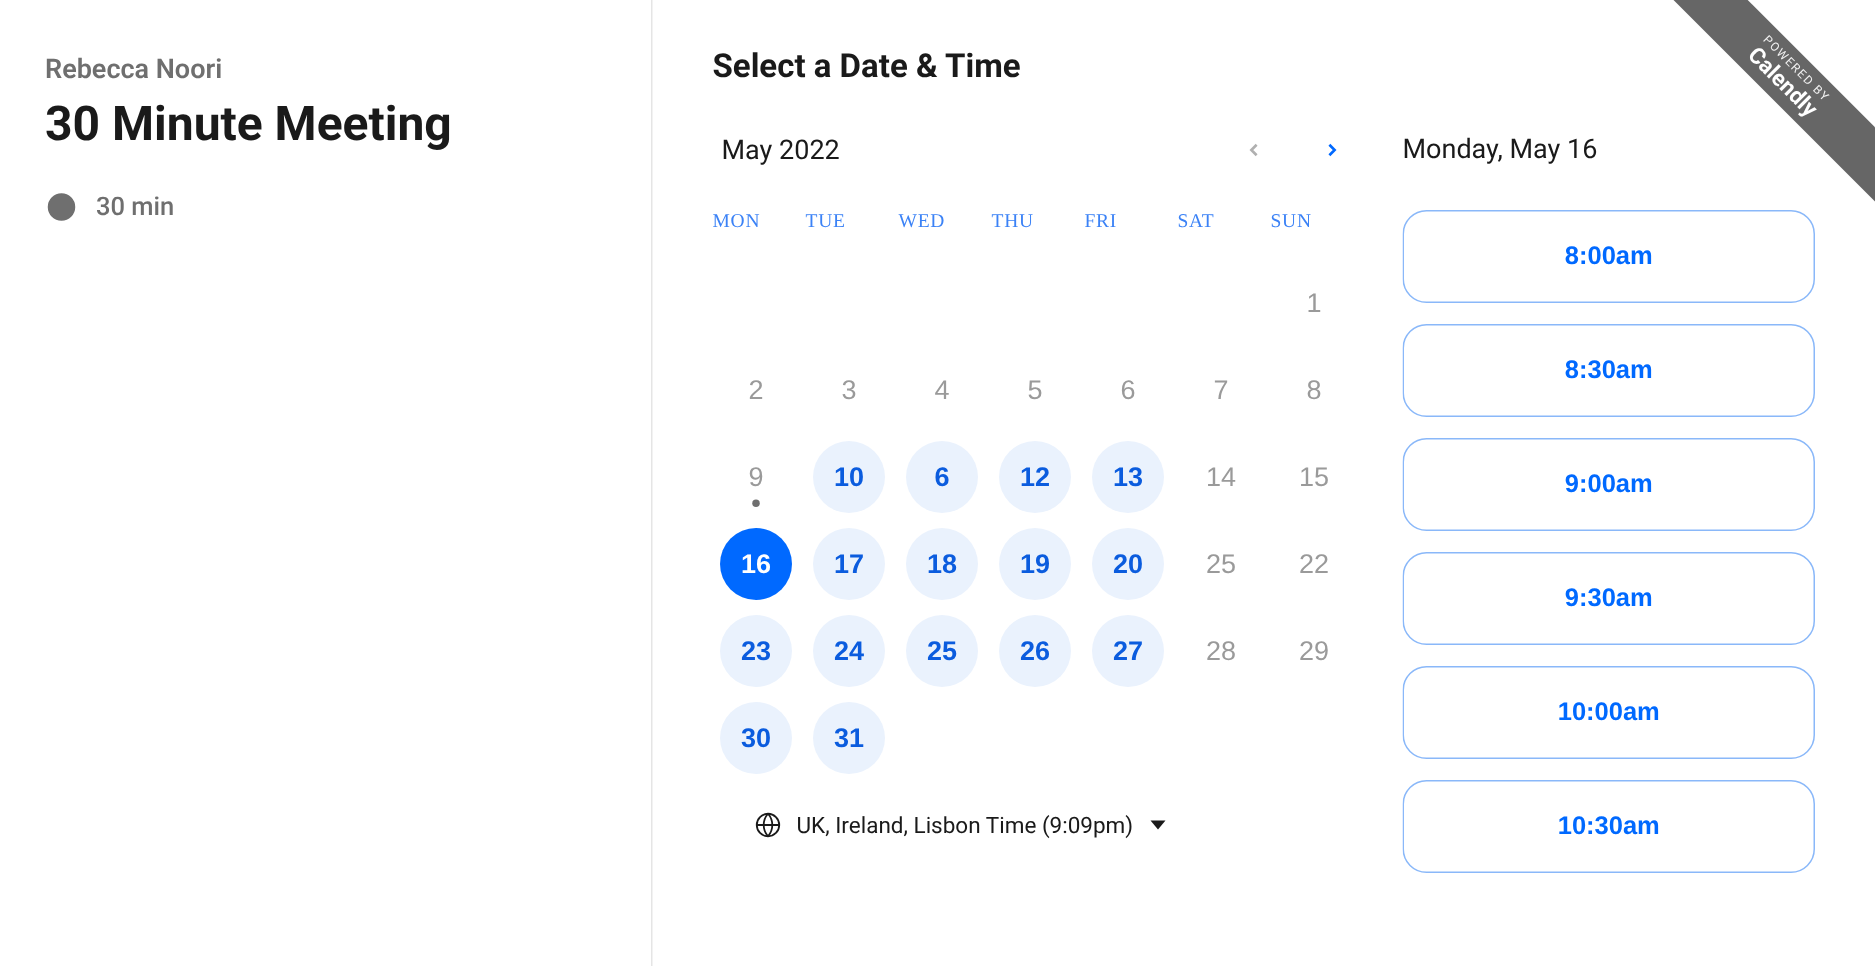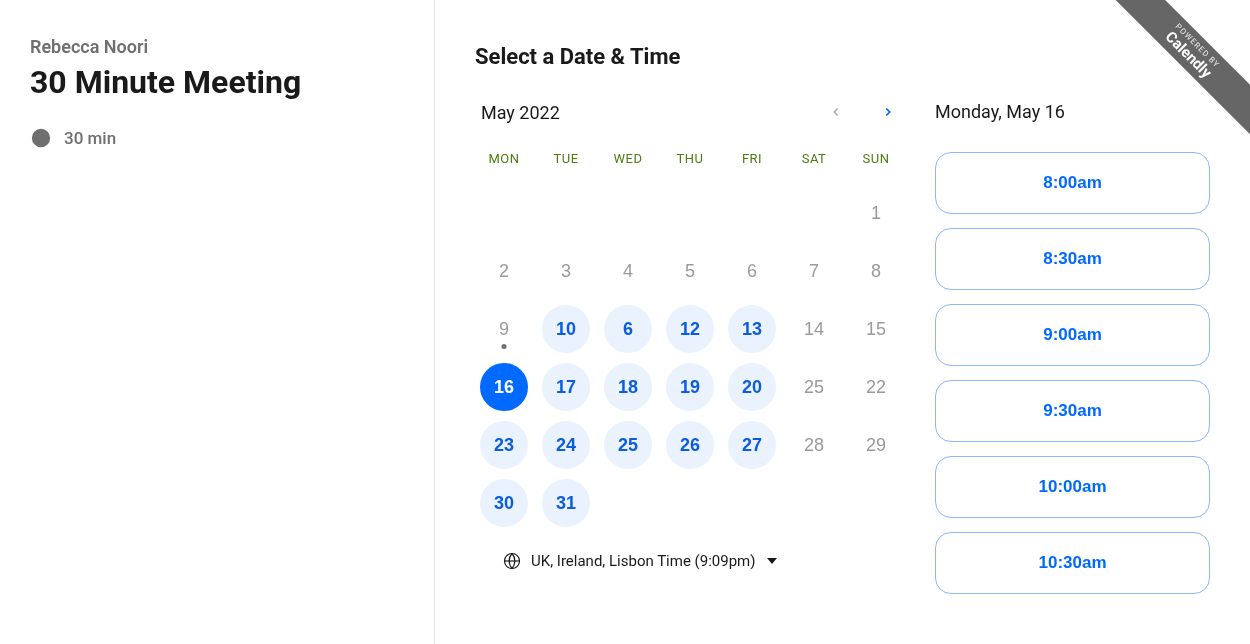--- a/index.html
+++ b/index.html
@@ -52,21 +52,20 @@
     flex: 1;
     padding: 32px 40px 10px 40px;
     display: flex;
     flex-direction: column;
   }
   .select-title {
     font-size: 22px;
     font-weight: 700;
     color: #1a1a1a;
     margin-bottom: 32px;
-    margin-top: 12px;
   }
   .picker-row {
     display: flex;
     gap: 30px;
     flex: 1;
     min-height: 0;
   }
   .calendar-col {
     width: 430px;
   }
@@ -97,26 +96,27 @@
   }
   .arrow-icon { width: 14px; height: 14px; }
   .arrow-prev { stroke: #b0b0b0; }
   .arrow-next { stroke: #0069ff; }
   .weekday-row, .week-row {
     display: grid;
     grid-template-columns: repeat(7, 1fr);
     gap: 4px;
   }
   .weekday {
-    text-align: center;
+    text-align: left;
     font-size: 13px;
-    color: #4d7c0f;
+    color: #3b82f6;
     font-weight: 400;
     letter-spacing: 0.5px;
     padding-bottom: 18px;
+    font-family: Liberation Serif, serif;
   }
   .day-cell {
     height: 58px;
     display: flex;
     align-items: center;
     justify-content: center;
     position: relative;
   }
   .day-btn {
     width: 48px;

